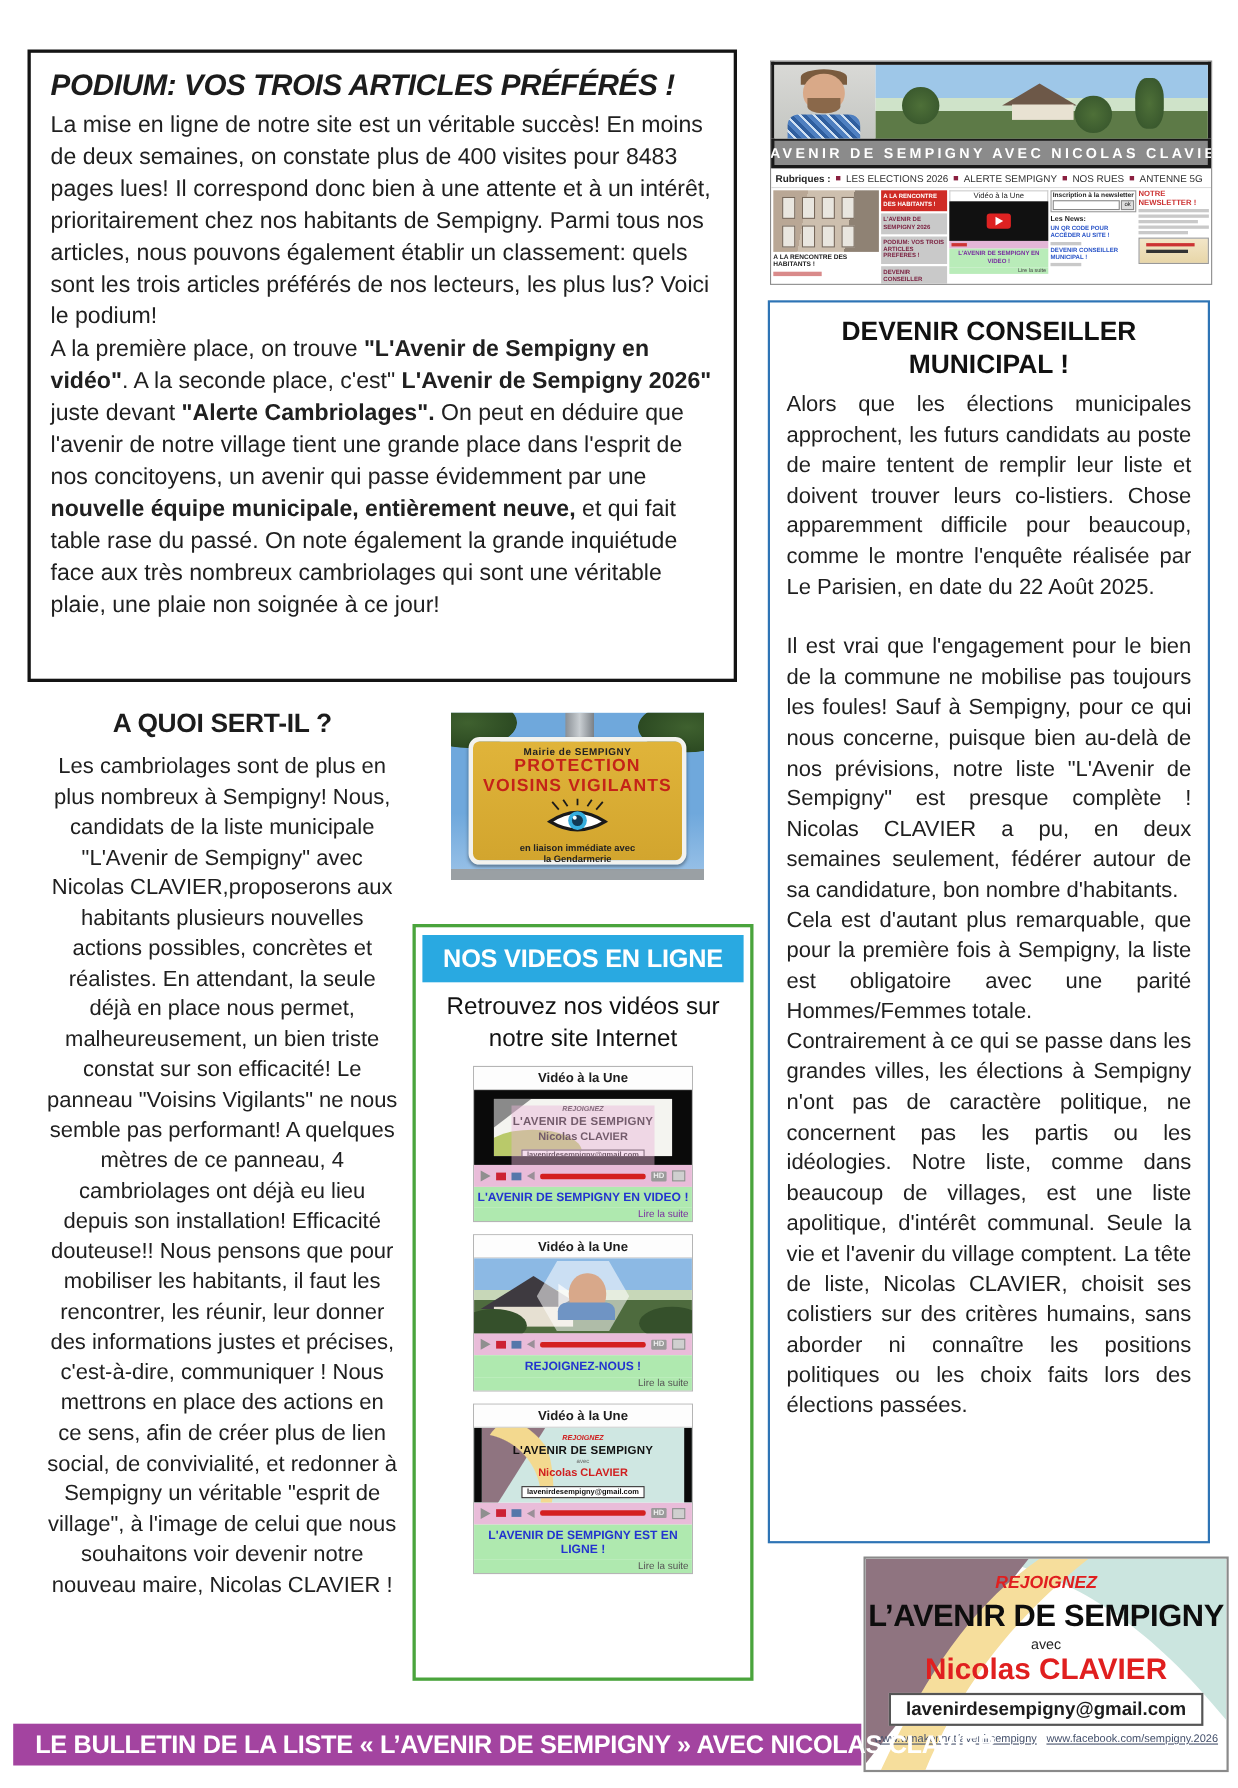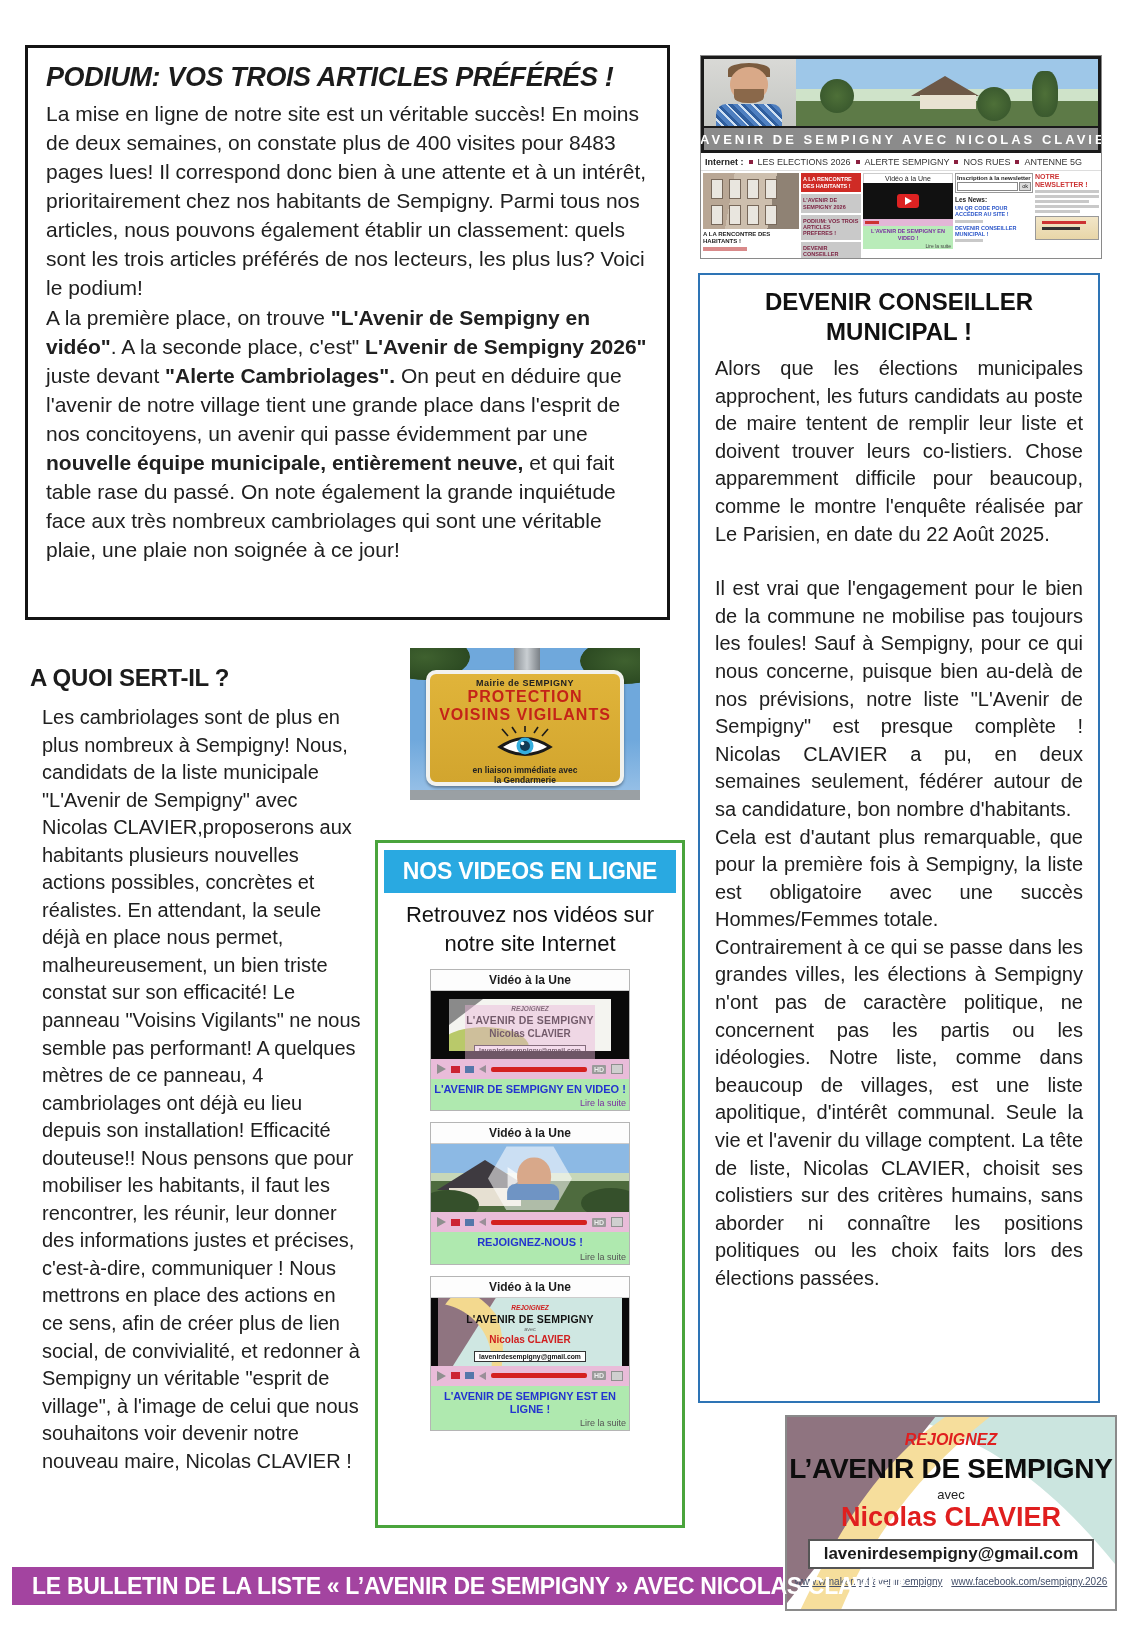--- a/index.html
+++ b/index.html
@@ -69,21 +69,21 @@
   .ms-minicard em{position:absolute;left:6px;top:10px;width:38px;height:3px;background:#333;}
 
   
   .conseiller{position:absolute;left:698px;top:273px;width:402px;height:1130px;
               border:2px solid #2e74b5;box-sizing:border-box;padding:8px 15px 0 15px;}
   .conseiller h2{font-size:24px;text-align:center;margin:4px 10px 8px 10px;line-height:1.25;color:#111;}
   .conseiller p{font-size:20px;line-height:1.38;text-align:justify;margin:0;color:#202020;}
   .conseiller p.gap{margin-bottom:27px;}
 
   
-  .aquoi{position:absolute;left:30px;top:664px;width:344px;}
+  .aquoi{position:absolute;left:30px;top:644px;width:344px;text-align:center;}
   .aquoi h2{font-size:24px;margin:0 0 4px 0;letter-spacing:-0.3px;}
   .aquoi p{font-size:20px;line-height:1.378;margin:12px;color:#202020;}
 
   
   .sign-photo{position:absolute;left:410px;top:648px;width:230px;height:152px;
               background:linear-gradient(#6fa8dc 0 60%,#9cc3e8);overflow:hidden;}
   .sign-pole{position:absolute;left:104px;top:0;width:26px;height:30px;background:linear-gradient(90deg,#8a9096,#c9ced2,#7a8086);}
   .sign-leaf{position:absolute;width:90px;height:46px;border-radius:50%;background:radial-gradient(#3f612f,#2c4a22 70%,transparent 72%);}
   .sign-plate{position:absolute;left:16px;top:22px;right:16px;bottom:14px;border-radius:10px;
               background:linear-gradient(#e0b43a,#d2a52e);border:4px solid #f2f2ee;box-shadow:0 2px 3px rgba(0,0,0,.35);
@@ -187,21 +187,21 @@
       <div class="ms-landscape">
         <div class="ms-roof"></div>
           <div class="ms-house"></div>
         <div class="ms-tree" style="left:8%;top:30%;"></div>
         <div class="ms-tree" style="left:78%;top:18%;width:26px;height:46px;border-radius:40%;"></div>
         <div class="ms-tree" style="left:60%;top:42%;"></div>
       </div>
     </div>
     <div class="ms-banner">L'AVENIR DE SEMPIGNY AVEC NICOLAS CLAVIER</div>
     <div class="ms-nav">
-      <b>Internet :</b>
+      <b>Rubriques :</b>
       <span class="ms-sq"></span>
       <span class="ms-navitem">LES ELECTIONS 2026</span>
       <span class="ms-sq"></span>
       <span class="ms-navitem">ALERTE SEMPIGNY</span>
       <span class="ms-sq"></span>
       <span class="ms-navitem">NOS RUES</span>
       <span class="ms-sq"></span>
       <span class="ms-navitem">ANTENNE 5G</span>
     </div>
     <div class="ms-content">
@@ -262,21 +262,21 @@
             <em></em>
           </div>
       </div>
     </div>
   </section>
 
   <section class="conseiller">
     <h2>DEVENIR CONSEILLER MUNICIPAL !</h2>
     <p class="gap">Alors que les élections municipales approchent, les futurs candidats au poste de maire tentent de remplir leur liste et doivent trouver leurs co-listiers. Chose apparemment difficile pour beaucoup, comme le montre l'enquête réalisée par Le Parisien, en date du 22 Août 2025.</p>
     <p>Il est vrai que l'engagement pour le bien de la commune ne mobilise pas toujours les foules! Sauf à Sempigny, pour ce qui nous concerne, puisque bien au-delà de nos prévisions, notre liste "L'Avenir de Sempigny" est presque complète ! Nicolas CLAVIER  a pu, en deux semaines seulement, fédérer autour de sa candidature, bon nombre d'habitants.</p>
-    <p>Cela est d'autant plus remarquable, que pour la première fois à Sempigny, la liste est obligatoire avec une succès Hommes/Femmes totale.</p>
+    <p>Cela est d'autant plus remarquable, que pour la première fois à Sempigny, la liste est obligatoire avec une parité Hommes/Femmes totale.</p>
     <p>Contrairement à ce qui se passe dans les grandes villes, les élections à Sempigny n'ont pas de caractère politique, ne concernent pas les partis ou les idéologies. Notre liste, comme dans beaucoup de villages, est une liste apolitique, d'intérêt communal. Seule la vie et l'avenir du village comptent. La tête de liste, Nicolas CLAVIER, choisit ses colistiers sur des critères humains, sans aborder ni connaître les positions politiques ou les choix faits lors des élections passées.</p>
   </section>
 
   <section class="aquoi">
     <h2>A QUOI SERT-IL ?</h2>
     <p>Les cambriolages sont de plus en plus nombreux à Sempigny! Nous, candidats de la liste municipale "L'Avenir de Sempigny" avec Nicolas CLAVIER,proposerons aux habitants plusieurs nouvelles actions possibles, concrètes et réalistes. En attendant, la seule déjà en place nous permet, malheureusement, un bien triste constat sur son efficacité! Le panneau "Voisins Vigilants" ne nous semble pas performant! A quelques mètres de ce panneau, 4 cambriolages ont déjà eu lieu depuis son installation! Efficacité douteuse!! Nous pensons que pour mobiliser les habitants, il faut les rencontrer, les réunir, leur donner des informations justes et précises, c'est-à-dire, communiquer ! Nous mettrons en place des actions en ce sens, afin de créer plus de lien social, de convivialité, et redonner à Sempigny un véritable "esprit de village", à l'image de celui que nous souhaitons voir devenir notre nouveau maire, Nicolas CLAVIER !</p>
   </section>
 
   <figure class="sign-photo" style="margin:0;">
     <div class="sign-leaf" style="left:-30px;top:-14px;"></div>

